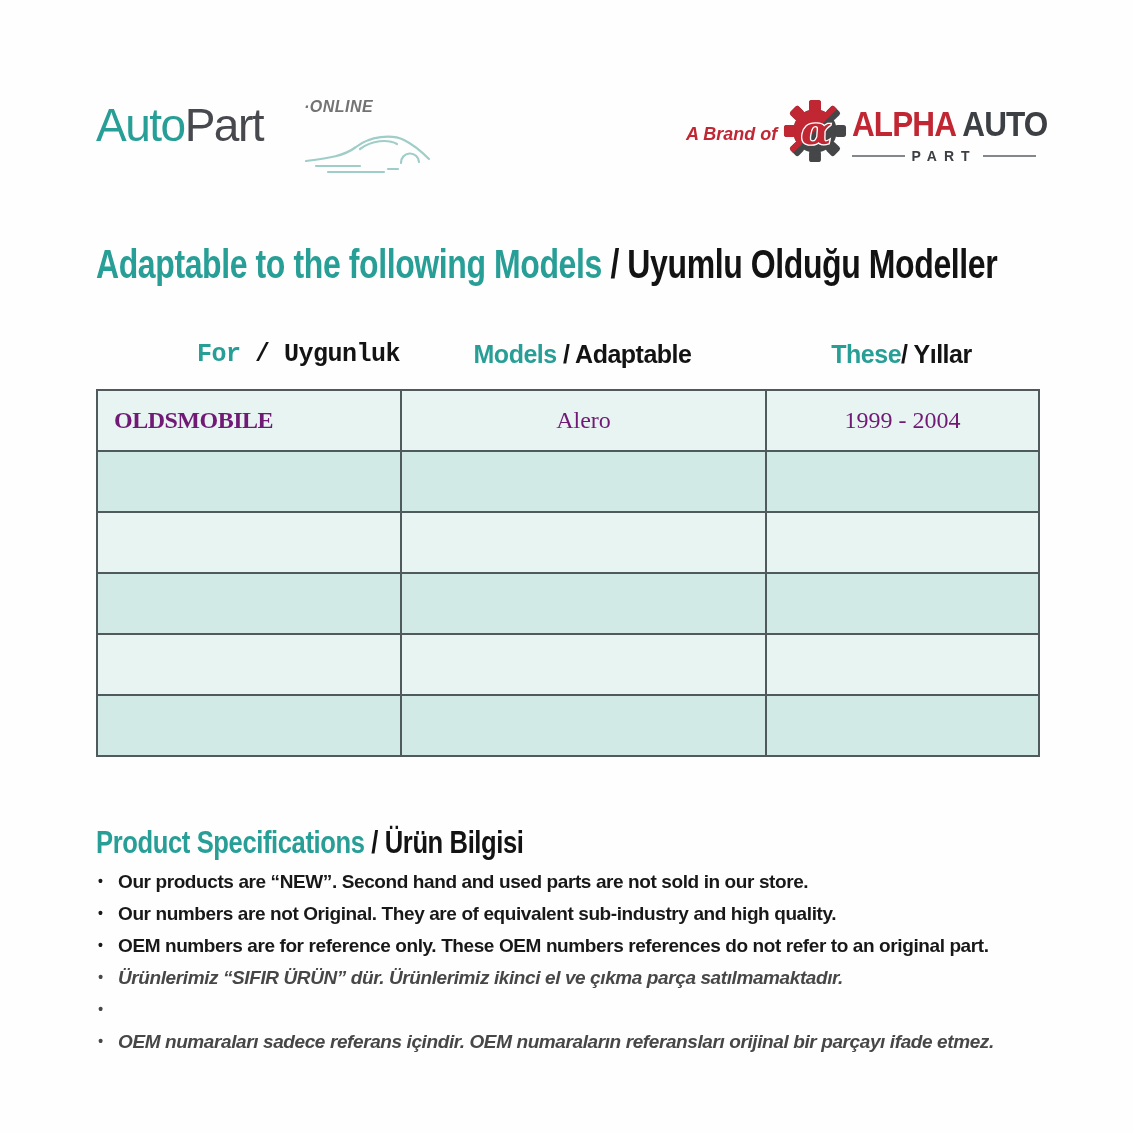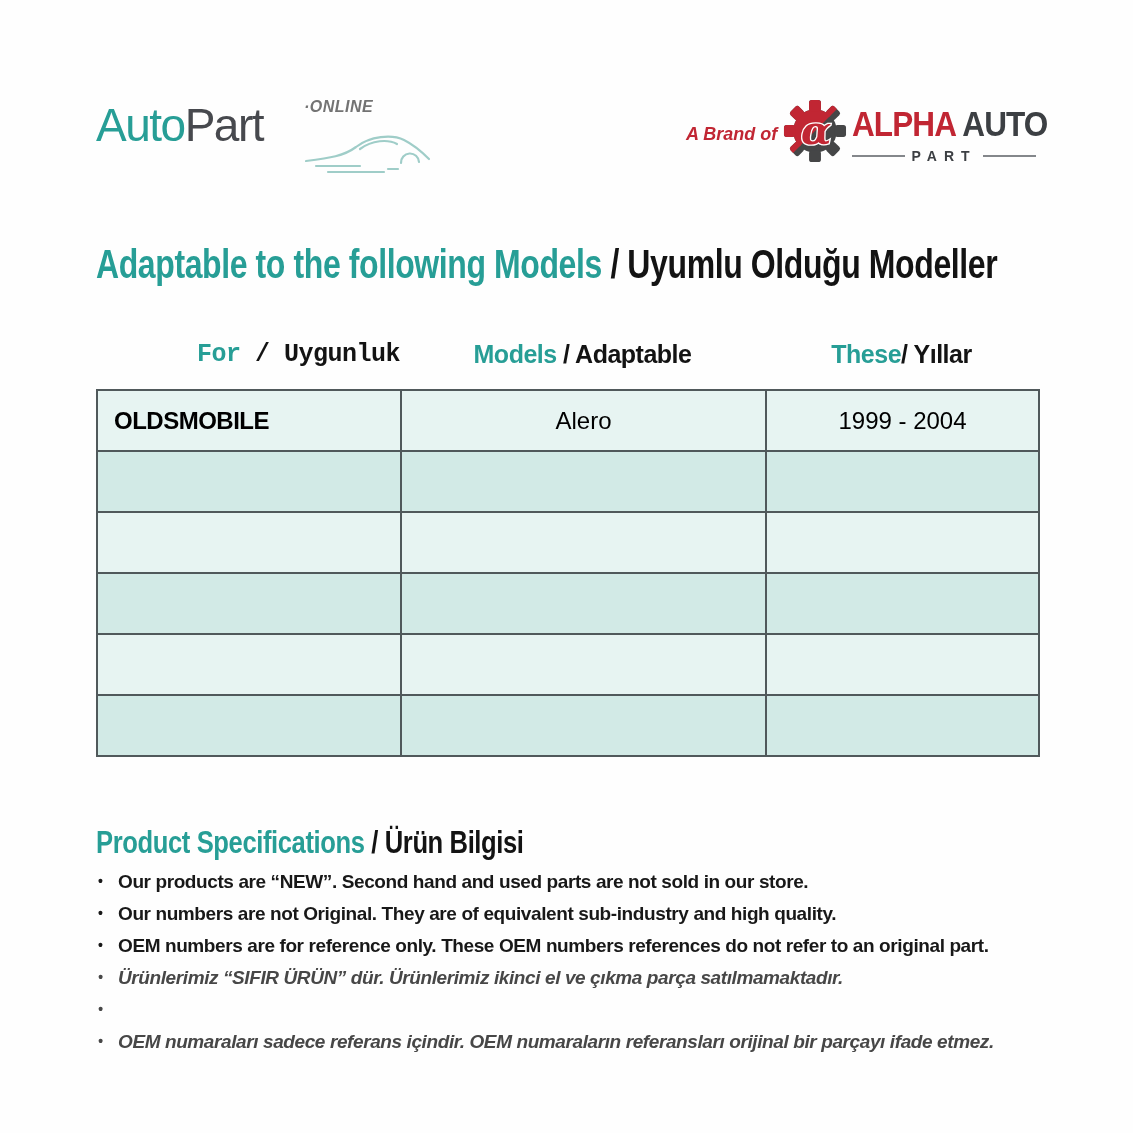--- a/index.html
+++ b/index.html
@@ -33,21 +33,21 @@
     letter-spacing:-0.5px;white-space:nowrap;transform:scaleX(0.8);transform-origin:left;}
   .teal{color:#279e96;}
   .dark{color:#131313;}
   
   .thead{position:absolute;left:96px;top:340px;width:942px;display:flex;}
   .th{font-size:25px;font-weight:bold;white-space:nowrap;letter-spacing:-0.5px;}
   .th.c0{width:304px;box-sizing:border-box;padding-left:24px;text-align:right;font-family:Liberation Mono, monospace;}
   .th.c1{width:365px;text-align:center;}
   .th.c2{width:273px;text-align:center;}
   table.fit{position:absolute;left:96px;top:389px;width:942px;border-collapse:collapse;table-layout:fixed;}
-  table.fit td{border:2px solid #50595b;height:57px;font-size:24px;color:#000000;overflow:hidden;}
+  table.fit td{border:2px solid #50595b;height:57px;font-size:24px;color:#701a75;overflow:hidden;font-family:Liberation Serif, serif;}
   table.fit tr:nth-child(odd) td{background:#e7f4f2;}
   table.fit tr:nth-child(even) td{background:#d2eae6;}
   td.make{font-weight:bold;padding-left:16px;text-align:left;letter-spacing:-0.5px;}
   td.model,td.years{text-align:center;font-weight:normal;font-size:25px;}
   
   .bullets{position:absolute;left:98px;top:870px;width:980px;}
   .bullet{display:flex;align-items:flex-start;margin-bottom:9px;font-size:19px;
     letter-spacing:-0.4px;line-height:23px;white-space:nowrap;}
   .bullet .dot{width:20px;font-size:14px;line-height:23px;flex:0 0 20px;}
   .bullet.en{font-weight:bold;color:#181818;}

